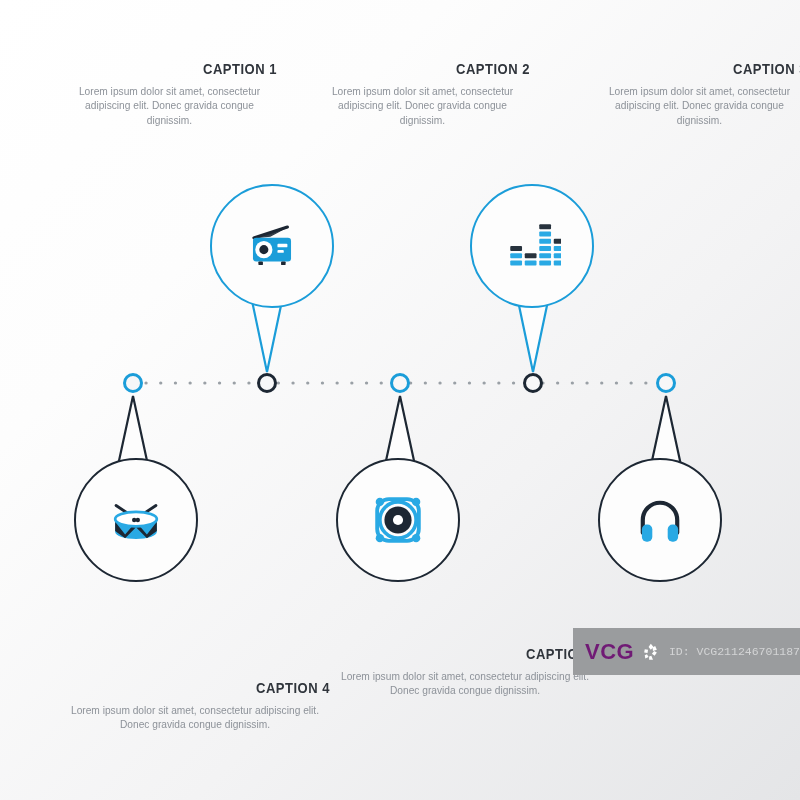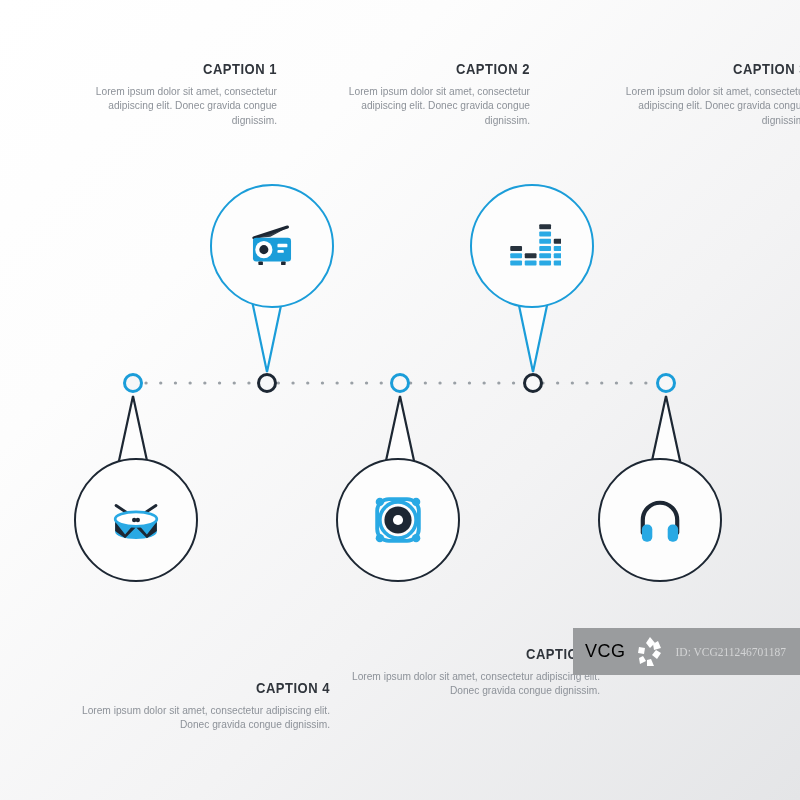--- a/index.html
+++ b/index.html
@@ -38,20 +38,21 @@
   }
   .caption.right .cap-title {
     transform-origin: right top;
   }
   .caption .cap-body {
     font-family: "Liberation Sans", sans-serif;
     font-size: 10.2px;
     line-height: 14.4px;
     color: #8d9299;
     margin: 0;
+    text-align: center;
   }
   .caption.right { text-align: right; }
 
   #cap1 { left: 62px;  top: 60px; }
   #cap2 { left: 315px; top: 60px; }
   #cap3 { left: 592px; top: 60px; }
   #cap4 { left: 60px;  top: 679px; width: 270px; }
   #cap5 { left: 330px; top: 645px; width: 270px; }
 
   
@@ -98,27 +99,27 @@
     height: 47px;
     background: #9a9c9e;
     display: flex;
     align-items: center;
     gap: 8px;
     padding-left: 12px;
     box-sizing: border-box;
   }
   #watermark .vcg-text {
     font-family: "Liberation Sans", sans-serif;
-    font-weight: normal;
-    font-size: 18px;
-    color: #000000;
+    font-weight: bold;
+    font-size: 22px;
+    color: #701a75;
     letter-spacing: 0.5px;
   }
   #watermark .vcg-id {
-    font-family: Liberation Serif, serif;
+    font-family: Liberation Mono, monospace;
     font-size: 11.5px;
     color: #d3d4d5;
     white-space: nowrap;
     text-align: right;
   }
 </style>
 </head>
 <body>
 
 <div id="stage">

